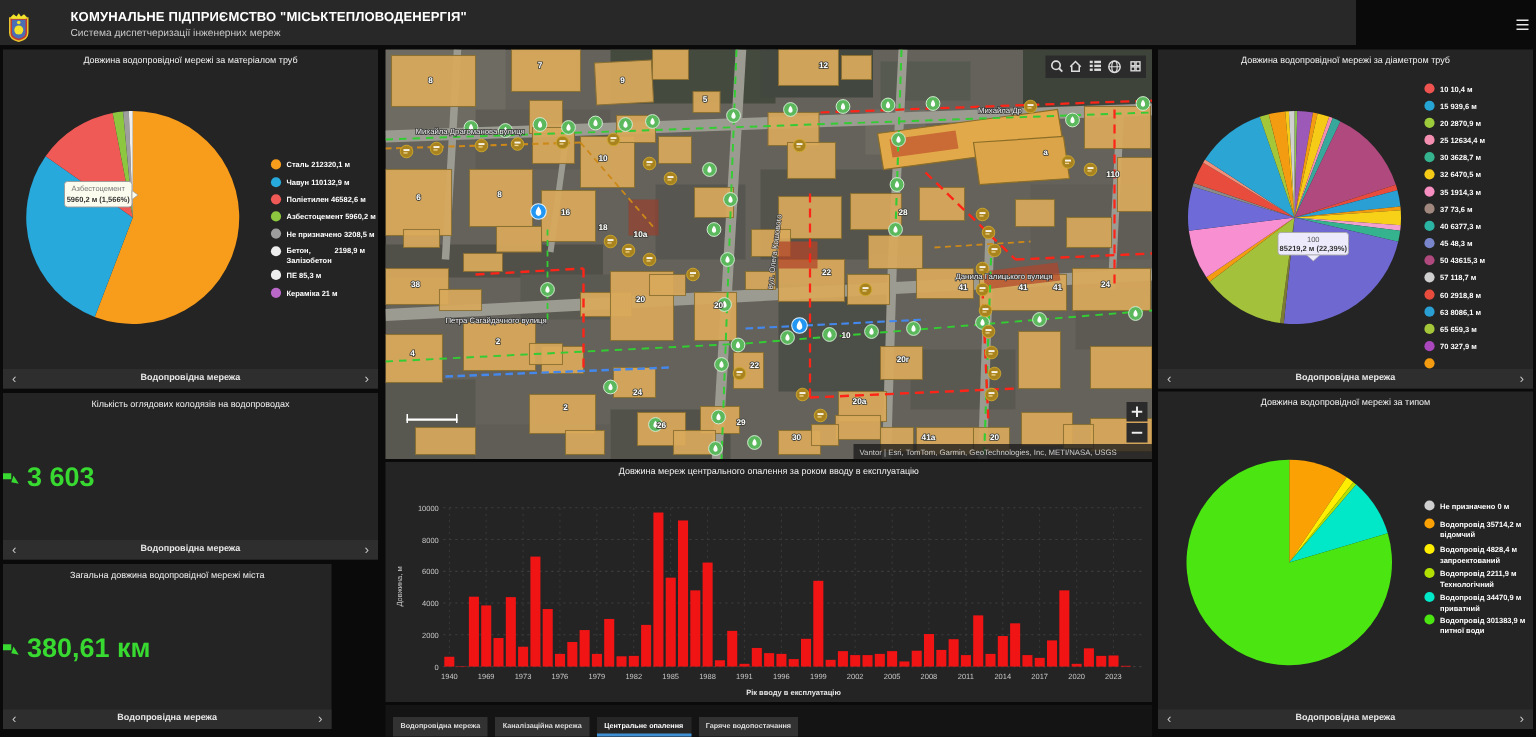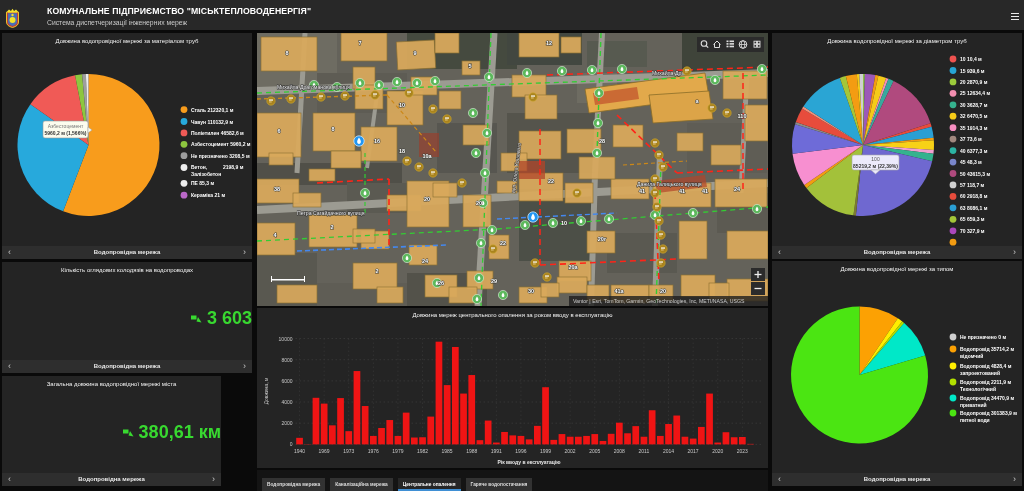--- a/index.html
+++ b/index.html
@@ -6,27 +6,27 @@
 .panel{position:absolute;background:#242424}
 .ptitle{position:absolute;top:5px;left:0;right:0;text-align:center;color:#f2f2f2;font-size:6px}
 .cap{position:absolute;left:0;right:0;bottom:0;height:13px;background:#2e2e2e;color:#e8e8e8;font-size:6px;font-weight:bold;text-align:center;line-height:13px}
 .cap .ar{position:absolute;top:-0.5px;color:#c5c5c5;font-size:9px;font-weight:normal}
 .lg{font-size:5px;font-weight:bold;fill:#ffffff}
 .lgv{fill:#ffffff}
 .ax{font-size:5px;fill:#c8c8c8}
 .mnum{font-size:5.5px;font-weight:bold;fill:#ffffff;paint-order:stroke;stroke:#3e3e38;stroke-width:1.1px;text-anchor:middle}
 .mstr{font-size:5.2px;fill:#f0f0f0;paint-order:stroke;stroke:#333;stroke-width:1px}
 .attr{font-size:5.2px;fill:#cccccc}
-.num{position:absolute;left:0;right:0;display:flex;align-items:center;justify-content:flex-end;color:#38d930;font-weight:bold}
+.num{position:absolute;left:0;right:0;display:flex;align-items:center;justify-content:flex-start;color:#38d930;font-weight:bold}
 .tab{display:inline-block;height:13px;line-height:13px;padding:0 5px;background:#323232;color:#dedede;font-size:4.8px;font-weight:bold;margin-right:5px}
 .tab.act{background:#262626;border-bottom:2px solid #3f8fd4;color:#fff}
 </style></head>
 <body>
 
-<div style="position:absolute;left:0;top:0;width:1024px;height:30px;background:#282828">
+<div style="position:absolute;left:0;top:0;width:904px;height:30px;background:#282828">
     <div style="position:absolute;left:1011px;top:13px;width:8px;height:8px">
       <div style="height:1.4px;background:#e8e8e8;margin-bottom:1.6px"></div>
       <div style="height:1.4px;background:#e8e8e8;margin-bottom:1.6px"></div>
       <div style="height:1.4px;background:#e8e8e8"></div>
     </div>
  <svg style="position:absolute;left:5px;top:8px" width="15" height="20" viewBox="0 0 15 20">
   <path d="M1.5,4 h12 v10 q0,4 -6,5.5 q-6,-1.5 -6,-5.5 Z" fill="#c23b33" stroke="#e8c32a" stroke-width="1"></path>
   <path d="M3,5.2 h9 v8.5 q0,3 -4.5,4.2 q-4.5,-1.2 -4.5,-4.2 Z" fill="#4a6fb5"></path>
   <circle cx="7.5" cy="12" r="3" fill="#f3e32c"></circle>
       <circle cx="7.5" cy="7" r="1.2" fill="#f3e32c"></circle>

